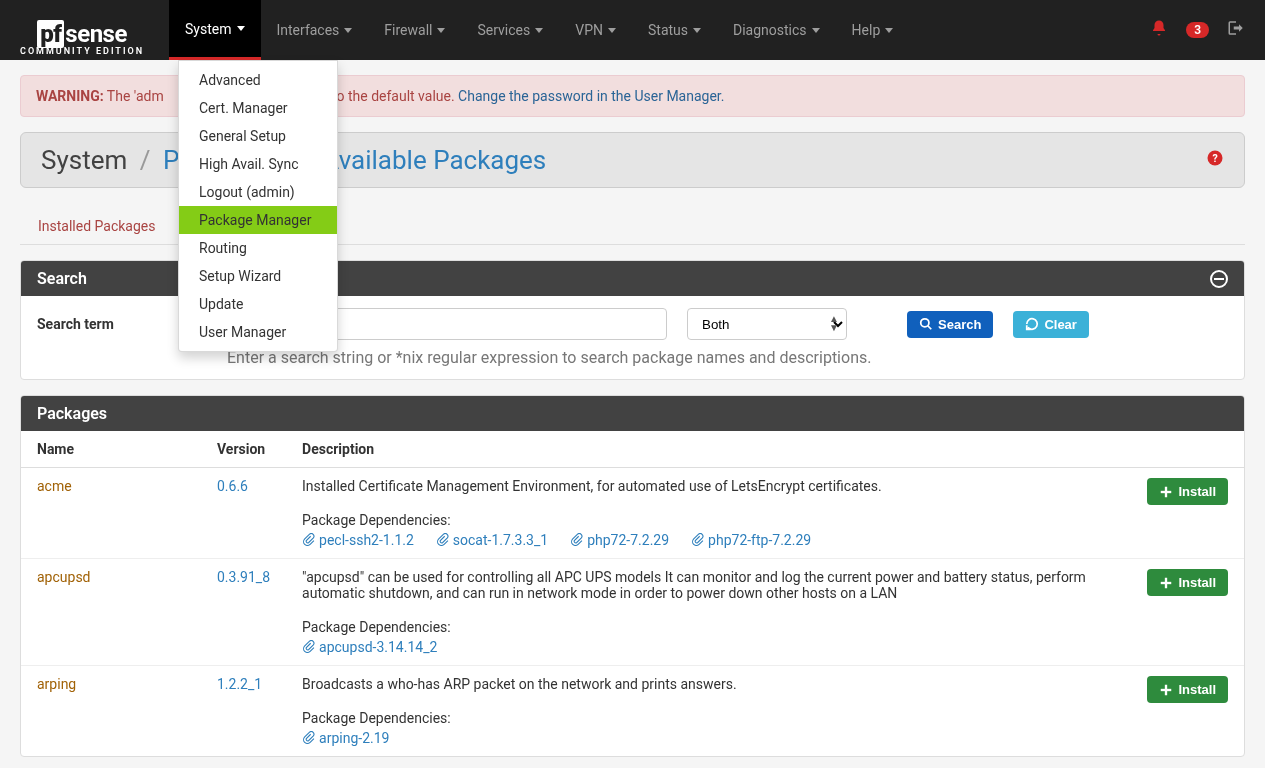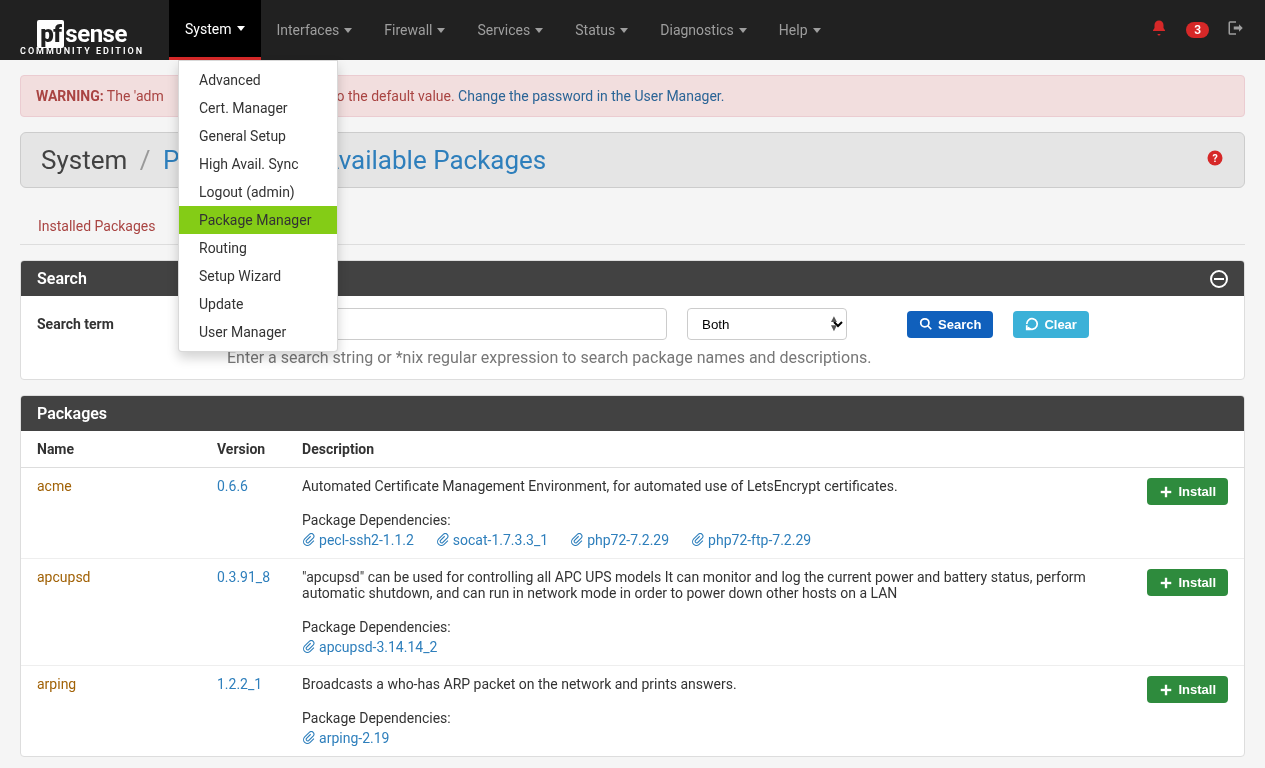--- a/index.html
+++ b/index.html
@@ -77,20 +77,24 @@
       </li>
     <li class="nav-item">
         <span>Firewall</span>
         <span class="caret"></span>
       </li>
     <li class="nav-item">
         <span>Services</span>
         <span class="caret"></span>
       </li>
     <li class="nav-item">
+        <span>VPN</span>
+        <span class="caret"></span>
+      </li>
+    <li class="nav-item">
         <span>Status</span>
         <span class="caret"></span>
       </li>
     <li class="nav-item">
         <span>Diagnostics</span>
         <span class="caret"></span>
       </li>
     <li class="nav-item">
         <span>Help</span>
         <span class="caret"></span>
@@ -201,21 +205,21 @@
         <th style="width:80px">Version</th>
         <th>Description</th>
         <th style="width:90px"></th>
       </tr>
     </thead>
     <tbody id="pkg-tbody">
         <tr>
     <td><a class="pkg-name">acme</a></td>
     <td><span class="pkg-version">0.6.6</span></td>
     <td>
-      <div>Automated Certificate Management Environment, for automated use of LetsEncrypt certificates.</div>
+      <div>Installed Certificate Management Environment, for automated use of LetsEncrypt certificates.</div>
       <div class="deps-label">Package Dependencies:</div>
       <div><a class="dep-link"><span class="clip-icon"><svg width="13" height="13" viewBox="0 0 24 24" fill="#2e7fbc" style="vertical-align:-1px">
                     <path d="M16 6l-8 8a3 3 0 0 0 4 4l9-9a5 5 0 0 0-7-7L5 11a7 7 0 0 0 10 10l7-7" fill="none" stroke="#2e7fbc" stroke-width="2"></path>
                   </svg></span>pecl-ssh2-1.1.2</a><a class="dep-link"><span class="clip-icon"><svg width="13" height="13" viewBox="0 0 24 24" fill="#2e7fbc" style="vertical-align:-1px">
                     <path d="M16 6l-8 8a3 3 0 0 0 4 4l9-9a5 5 0 0 0-7-7L5 11a7 7 0 0 0 10 10l7-7" fill="none" stroke="#2e7fbc" stroke-width="2"></path>
                   </svg></span>socat-1.7.3.3_1</a><a class="dep-link"><span class="clip-icon"><svg width="13" height="13" viewBox="0 0 24 24" fill="#2e7fbc" style="vertical-align:-1px">
                     <path d="M16 6l-8 8a3 3 0 0 0 4 4l9-9a5 5 0 0 0-7-7L5 11a7 7 0 0 0 10 10l7-7" fill="none" stroke="#2e7fbc" stroke-width="2"></path>
                   </svg></span>php72-7.2.29</a><a class="dep-link"><span class="clip-icon"><svg width="13" height="13" viewBox="0 0 24 24" fill="#2e7fbc" style="vertical-align:-1px">
                     <path d="M16 6l-8 8a3 3 0 0 0 4 4l9-9a5 5 0 0 0-7-7L5 11a7 7 0 0 0 10 10l7-7" fill="none" stroke="#2e7fbc" stroke-width="2"></path>
                   </svg></span>php72-ftp-7.2.29</a></div>

